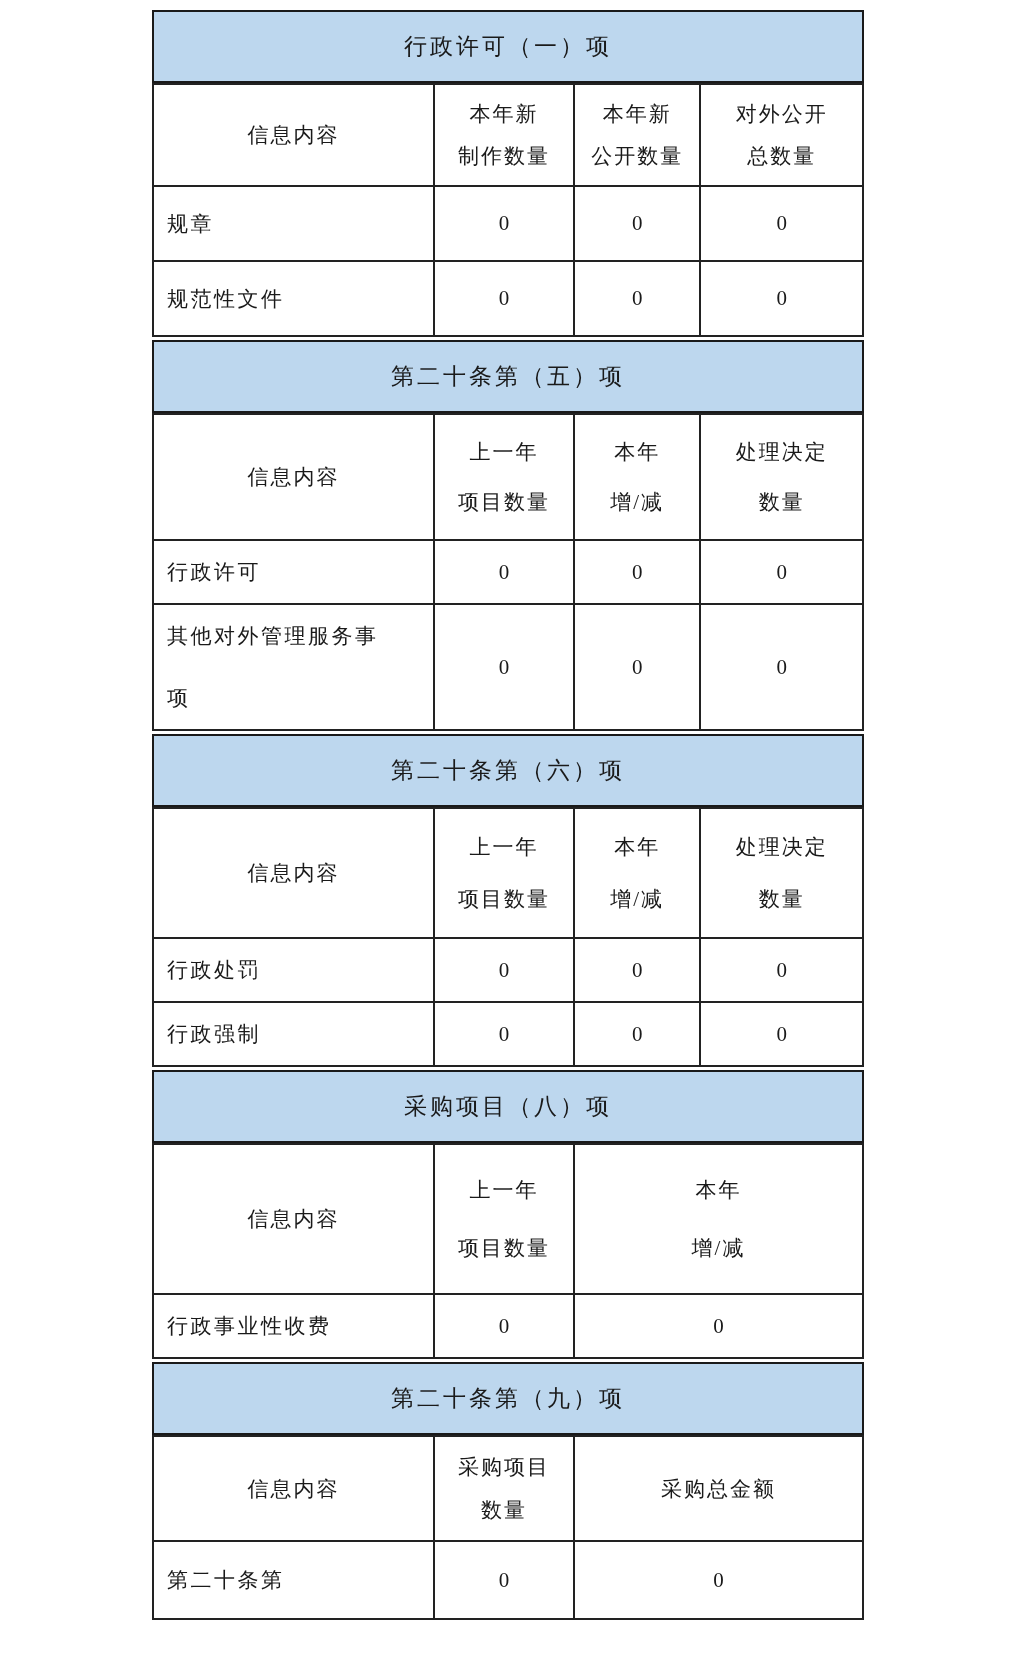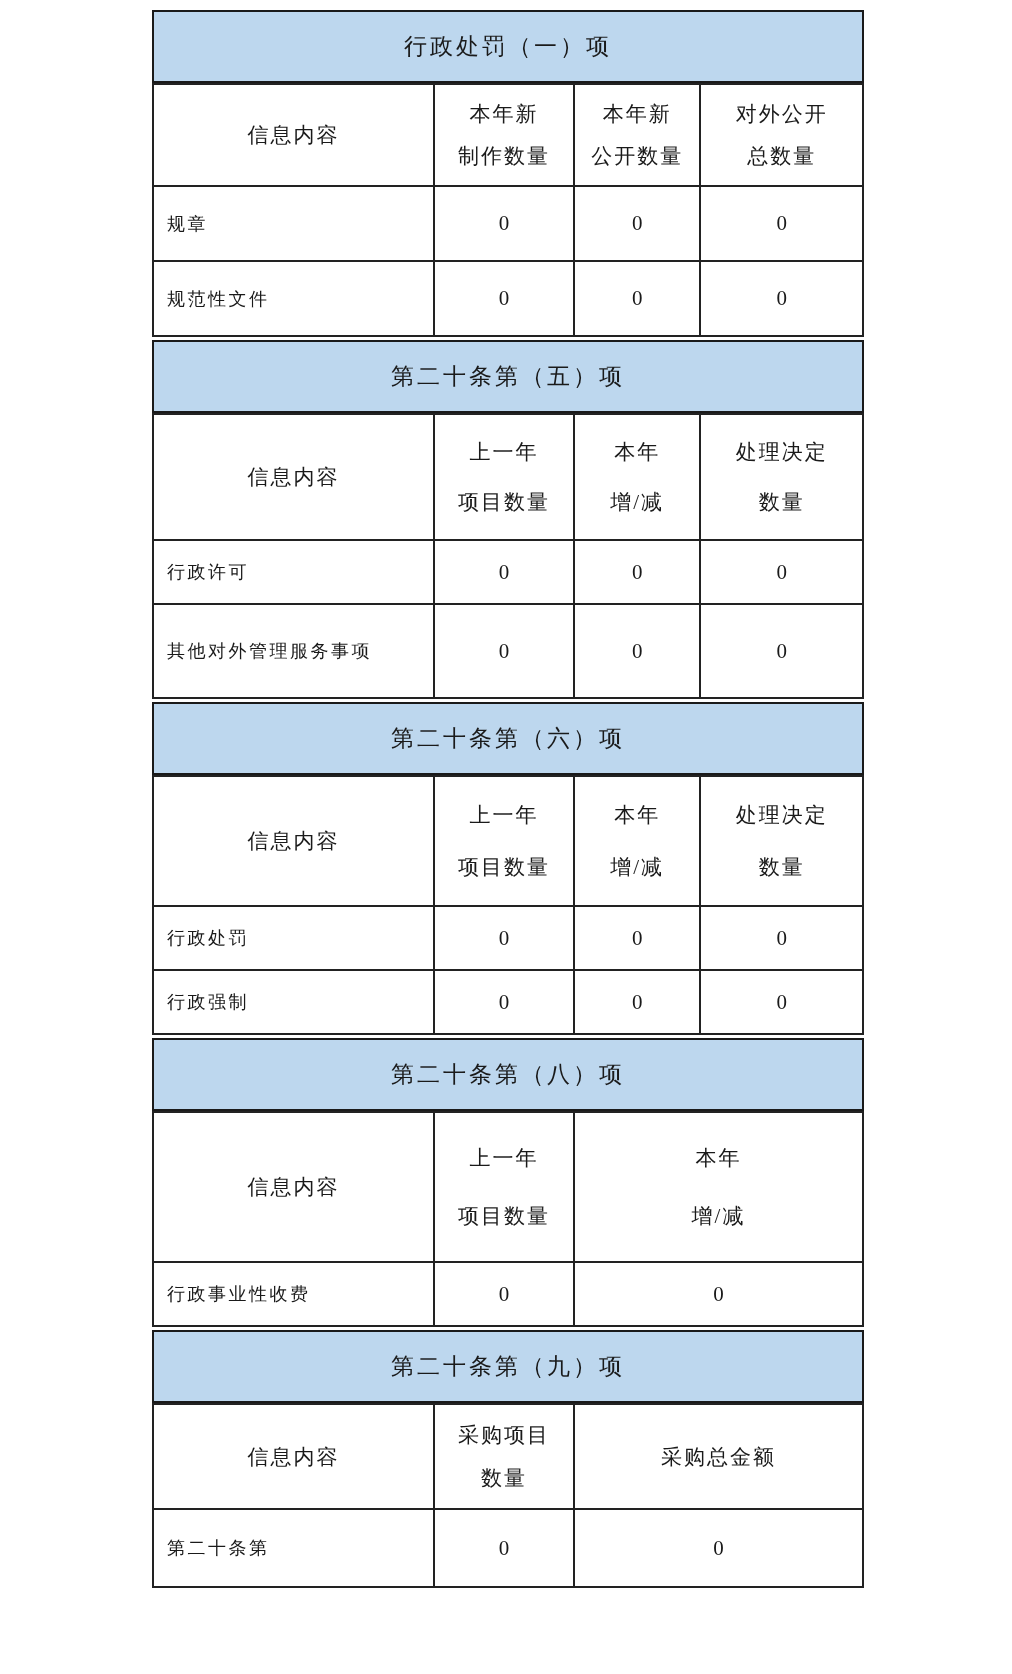--- a/index.html
+++ b/index.html
@@ -41,31 +41,31 @@
   .s3 .hdr-inner { height:128px; }
   .s4 .hdr-inner { height:148px; }
   .s5 .hdr-inner { height:103px; }
   
   .s1 tr.data-row { height:75px; }
   .s2 tr.data-row { height:56px; }
   .s3 tr.data-row { height:52px; }
   .s4 tr.data-row { height:64px; }
   .s5 tr.data-row { height:78px; }
   .s2 tr.row-tall { height:94px; }
-  td.lbl { padding-left:13px; font-size:18px; letter-spacing:2.5px; line-height:62px; }
+  td.lbl { padding-left:13px; font-size:21px; letter-spacing:2.5px; line-height:62px; }
   td.lbl .wrap-label { display:inline-block; max-width:228px; }
   td.val { text-align:center; font-size:21px; }
 </style>
 </head>
 <body>
 
 <div class="doc">
 
   <div class="sec s1">
-    <div class="sec-title">行政处罚（一）项</div>
+    <div class="sec-title">行政许可（一）项</div>
     <table class="tbl">
       <colgroup>
           <col class="c1">
           <col class="c2">
           <col class="c3">
           <col class="c4">
         </colgroup>
       <tbody>
           <tr class="hdr-row">
         <td>
@@ -204,21 +204,21 @@
         <td class="lbl"><span>行政强制</span></td>
         <td class="val">0</td>
         <td class="val">0</td>
         <td class="val">0</td>
       </tr>
     </tbody>
       </table>
   </div>
 
   <div class="sec s4">
-    <div class="sec-title">第二十条第（八）项</div>
+    <div class="sec-title">采购项目（八）项</div>
     <table class="tbl">
       <colgroup>
           <col class="c1">
           <col class="c2">
           <col class="c3wide">
         </colgroup>
       <tbody>
           <tr class="hdr-row">
         <td>
               <div class="hdr-inner">

